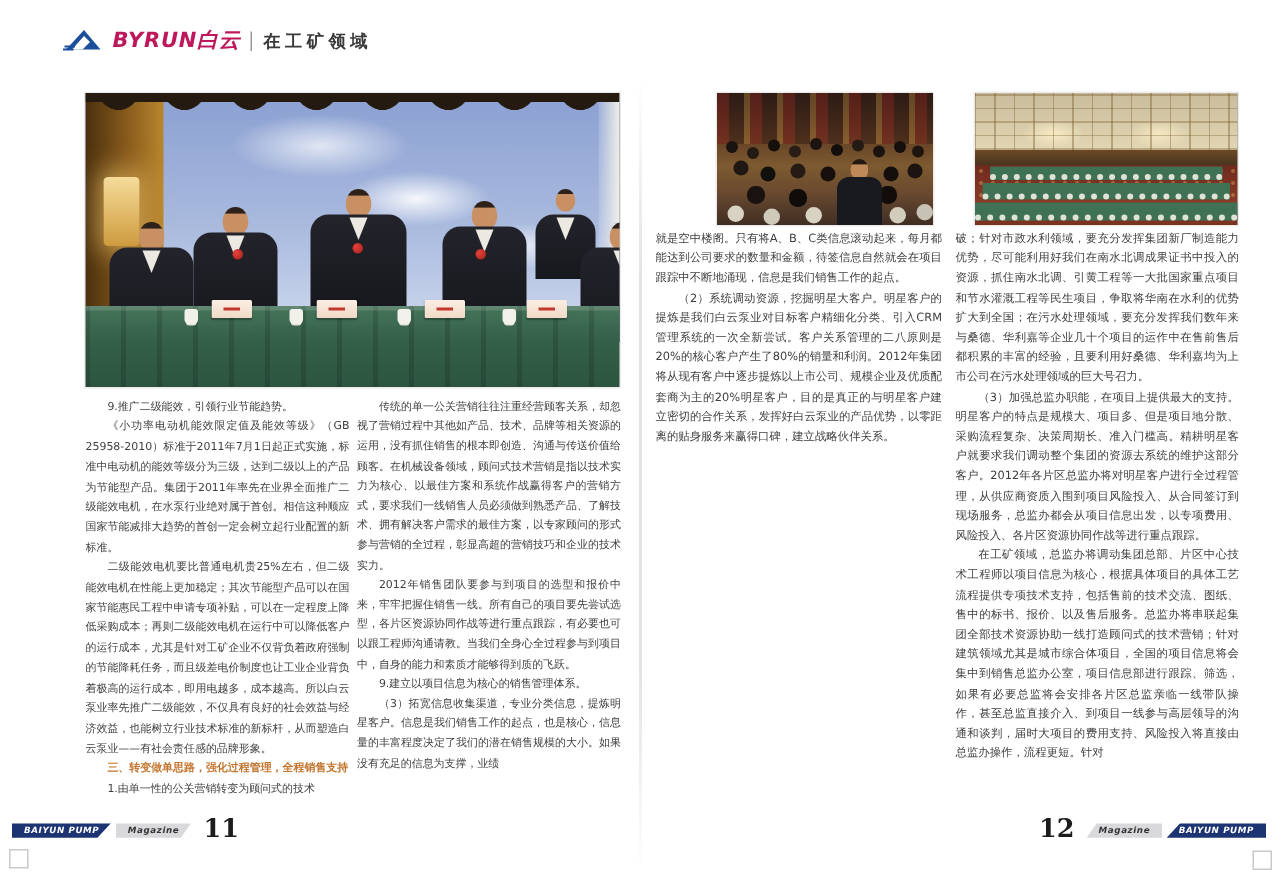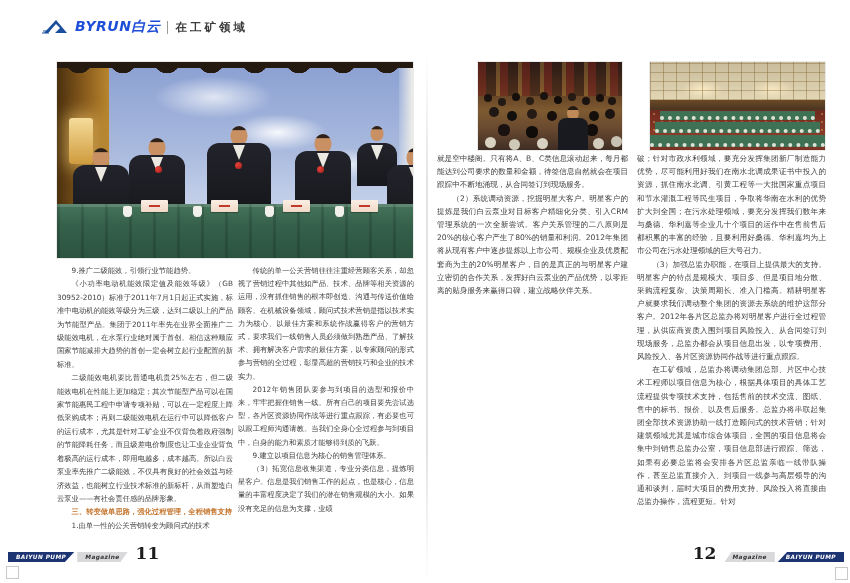--- a/index.html
+++ b/index.html
@@ -2,40 +2,40 @@
 <html><head>
 <meta charset="utf-8">
 <style>
   html,body{margin:0;padding:0}
   body{width:850px;height:583px;background:#ffffff;position:relative;overflow:hidden;
        font-family:"DejaVu Sans","Liberation Sans",sans-serif;color:#3b3b3b}
 
   
   .header{position:absolute;left:42px;top:16px;height:22px;display:flex;align-items:center;gap:7px}
   .logo-mark{display:inline-flex;align-items:flex-end}
-  .brand{color:#1d4ed8;font-weight:800;font-style:italic;font-size:14px;letter-spacing:.5px}
+  .brand{color:#be185d;font-weight:800;font-style:italic;font-size:14px;letter-spacing:.5px}
   .hdr-sep{width:1px;height:13px;background:#9a9a9a}
   .section-title{font-size:11.5px;font-weight:700;color:#3a3a3a;letter-spacing:3px}
 
   
   .gutter{position:absolute;left:426px;top:50px;width:2px;height:533px;
           background:linear-gradient(180deg,transparent,#e3e3e3 25%,#e3e3e3 75%,transparent)}
 
   
   .col{position:absolute;text-align:justify;color:#3e3e3e;overflow:hidden}
   .col p{margin:0;text-indent:2em}
   .col p.cont{text-indent:0}
   .col p.h-orange{color:#c4752e;font-weight:700}
   .col-l1{left:57px;top:264px;width:176px;height:266px;font-size:7.3px;line-height:13.4px}
   .col-l2{left:238px;top:264px;width:176px;height:286px;font-size:7.3px;line-height:13.2px}
   .col-r1{left:437px;top:152px;width:191px;height:396px;font-size:7.6px;line-height:13.2px}
   .col-r2{left:637px;top:152px;width:189px;height:396px;font-size:7.6px;line-height:13.2px}
 
   
-  .footer{position:absolute;display:flex;align-items:flex-end;gap:3px}
+  .footer{position:absolute;display:flex;align-items:center;gap:3px}
   .footer-left{left:8px;top:545px}
   .footer-right{right:6px;top:545px}
   .badge{display:inline-block;font-size:5.8px;font-style:italic;font-weight:700;
          padding:2px 8px;letter-spacing:.4px;white-space:nowrap}
   .badge-navy{background:#1d3472;color:#fff}
   .badge-gray{background:#d9d9db;color:#333}
   .cut-right{clip-path:polygon(0 0,100% 0,86% 100%,0 100%)}
   .cut-left{clip-path:polygon(14% 0,100% 0,100% 100%,0 100%)}
   .pagenum{font-family:"DejaVu Serif","Liberation Serif",serif;font-size:17px;font-weight:600;
            color:#1c1c1c;margin:0 5px;line-height:1}
@@ -181,21 +181,21 @@
   <span class="card" style="left:226px;top:138px"></span>
   <span class="card" style="left:294px;top:138px"></span>
   <span class="cup" style="left:66px;top:144px"></span>
   <span class="cup" style="left:136px;top:144px"></span>
   <span class="cup" style="left:208px;top:144px"></span>
   <span class="cup" style="left:278px;top:144px"></span>
 </div>
 
 <div class="col col-l1">
   <p>9.推广二级能效，引领行业节能趋势。</p>
-  <p>《小功率电动机能效限定值及能效等级》（GB 30952-2010）标准于2011年7月1日起正式实施，标准中电动机的能效等级分为三级，达到二级以上的产品为节能型产品。集团于2011年率先在业界全面推广二级能效电机，在水泵行业绝对属于首创。相信这种顺应国家节能减排大趋势的首创一定会树立起行业配置的新标准。</p>
+  <p>《小功率电动机能效限定值及能效等级》（GB 25958-2010）标准于2011年7月1日起正式实施，标准中电动机的能效等级分为三级，达到二级以上的产品为节能型产品。集团于2011年率先在业界全面推广二级能效电机，在水泵行业绝对属于首创。相信这种顺应国家节能减排大趋势的首创一定会树立起行业配置的新标准。</p>
   <p>二级能效电机要比普通电机贵25%左右，但二级能效电机在性能上更加稳定；其次节能型产品可以在国家节能惠民工程中申请专项补贴，可以在一定程度上降低采购成本；再则二级能效电机在运行中可以降低客户的运行成本，尤其是针对工矿企业不仅背负着政府强制的节能降耗任务，而且级差电价制度也让工业企业背负着极高的运行成本，即用电越多，成本越高。所以白云泵业率先推广二级能效，不仅具有良好的社会效益与经济效益，也能树立行业技术标准的新标杆，从而塑造白云泵业——有社会责任感的品牌形象。</p>
   <p class="h-orange">三、转变做单思路，强化过程管理，全程销售支持</p>
   <p>1.由单一性的公关营销转变为顾问式的技术</p>
 </div>
 
 <div class="col col-l2">
   <p>传统的单一公关营销往往注重经营顾客关系，却忽视了营销过程中其他如产品、技术、品牌等相关资源的运用，没有抓住销售的根本即创造、沟通与传送价值给顾客。在机械设备领域，顾问式技术营销是指以技术实力为核心、以最佳方案和系统作战赢得客户的营销方式，要求我们一线销售人员必须做到熟悉产品、了解技术、拥有解决客户需求的最佳方案，以专家顾问的形式参与营销的全过程，彰显高超的营销技巧和企业的技术实力。</p>
   <p>2012年销售团队要参与到项目的选型和报价中来，牢牢把握住销售一线。所有自己的项目要先尝试选型，各片区资源协同作战等进行重点跟踪，有必要也可以跟工程师沟通请教。当我们全身心全过程参与到项目中，自身的能力和素质才能够得到质的飞跃。</p>
   <p>9.建立以项目信息为核心的销售管理体系。</p>
   <p>（3）拓宽信息收集渠道，专业分类信息，提炼明星客户。信息是我们销售工作的起点，也是核心，信息量的丰富程度决定了我们的潜在销售规模的大小。如果没有充足的信息为支撑，业绩</p>
@@ -218,21 +218,21 @@
 <div class="photo photo-hall">
   <div class="ph3-ceiling"></div>
   <div class="ph3-wall"></div>
   <div class="ph3-floor"></div>
   <div class="trow t1"></div>
   <div class="trow t2"></div>
   <div class="trow t3"></div>
 </div>
 
 <div class="col col-r1">
-  <p class="cont">就是空中楼阁。只有将A、B、C类信息滚动起来，每月都能达到公司要求的数量和金额，待签信息自然就会在项目跟踪中不断地涌现，从合同签订到现场服务。</p>
+  <p class="cont">就是空中楼阁。只有将A、B、C类信息滚动起来，每月都能达到公司要求的数量和金额，待签信息自然就会在项目跟踪中不断地涌现，信息是我们销售工作的起点。</p>
   <p>（2）系统调动资源，挖掘明星大客户。明星客户的提炼是我们白云泵业对目标客户精细化分类、引入CRM管理系统的一次全新尝试。客户关系管理的二八原则是20%的核心客户产生了80%的销量和利润。2012年集团将从现有客户中逐步提炼以上市公司、规模企业及优质配套商为主的20%明星客户，目的是真正的与明星客户建立密切的合作关系，发挥好白云泵业的产品优势，以零距离的贴身服务来赢得口碑，建立战略伙伴关系。</p>
 </div>
 
 <div class="col col-r2">
   <p class="cont">破；针对市政水利领域，要充分发挥集团新厂制造能力优势，尽可能利用好我们在南水北调成果证书中投入的资源，抓住南水北调、引黄工程等一大批国家重点项目和节水灌溉工程等民生项目，争取将华南在水利的优势扩大到全国；在污水处理领域，要充分发挥我们数年来与桑德、华利嘉等企业几十个项目的运作中在售前售后都积累的丰富的经验，且要利用好桑德、华利嘉均为上市公司在污水处理领域的巨大号召力。</p>
   <p>（3）加强总监办职能，在项目上提供最大的支持。明星客户的特点是规模大、项目多、但是项目地分散、采购流程复杂、决策周期长、准入门槛高。精耕明星客户就要求我们调动整个集团的资源去系统的维护这部分客户。2012年各片区总监办将对明星客户进行全过程管理，从供应商资质入围到项目风险投入、从合同签订到现场服务，总监办都会从项目信息出发，以专项费用、风险投入、各片区资源协同作战等进行重点跟踪。</p>
   <p>在工矿领域，总监办将调动集团总部、片区中心技术工程师以项目信息为核心，根据具体项目的具体工艺流程提供专项技术支持，包括售前的技术交流、图纸、售中的标书、报价、以及售后服务。总监办将串联起集团全部技术资源协助一线打造顾问式的技术营销；针对建筑领域尤其是城市综合体项目，全国的项目信息将会集中到销售总监办公室，项目信息部进行跟踪、筛选，如果有必要总监将会安排各片区总监亲临一线带队操作，甚至总监直接介入、到项目一线参与高层领导的沟通和谈判，届时大项目的费用支持、风险投入将直接由总监办操作，流程更短。针对</p>
 </div>
 
 <div class="footer footer-right">

